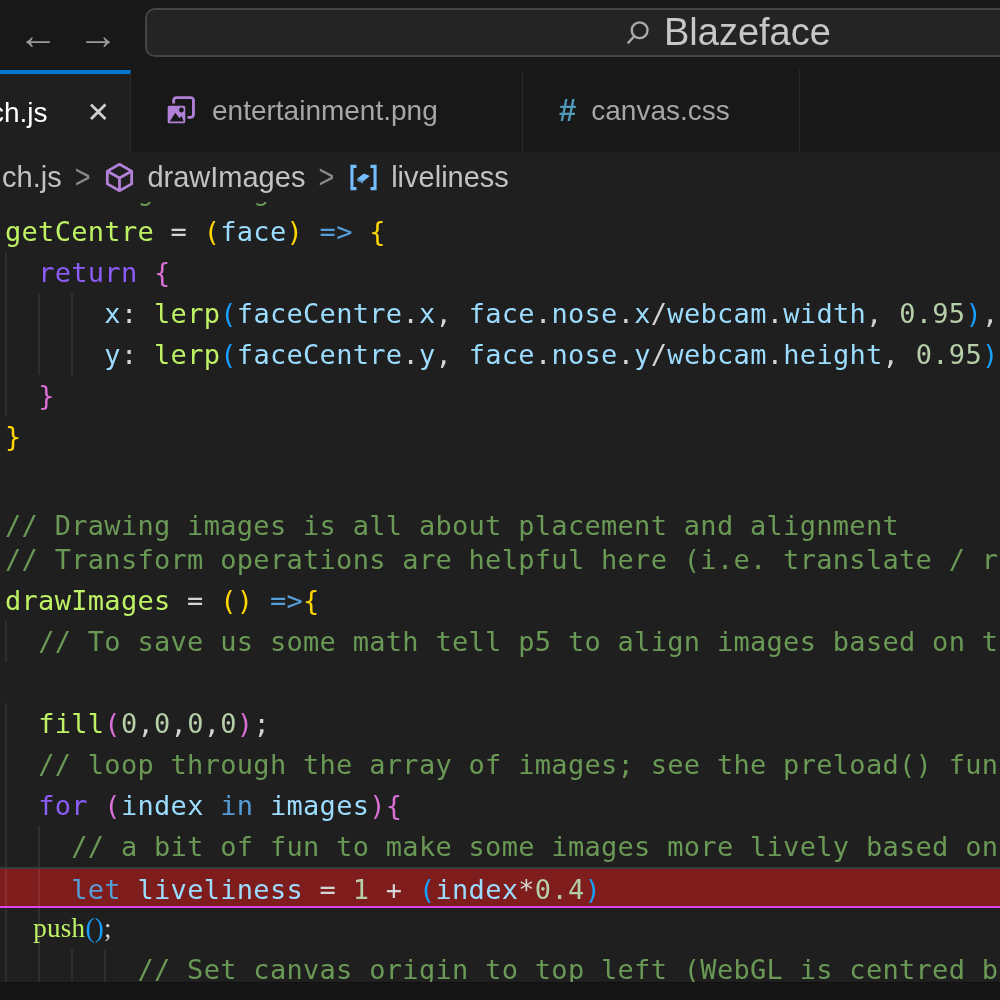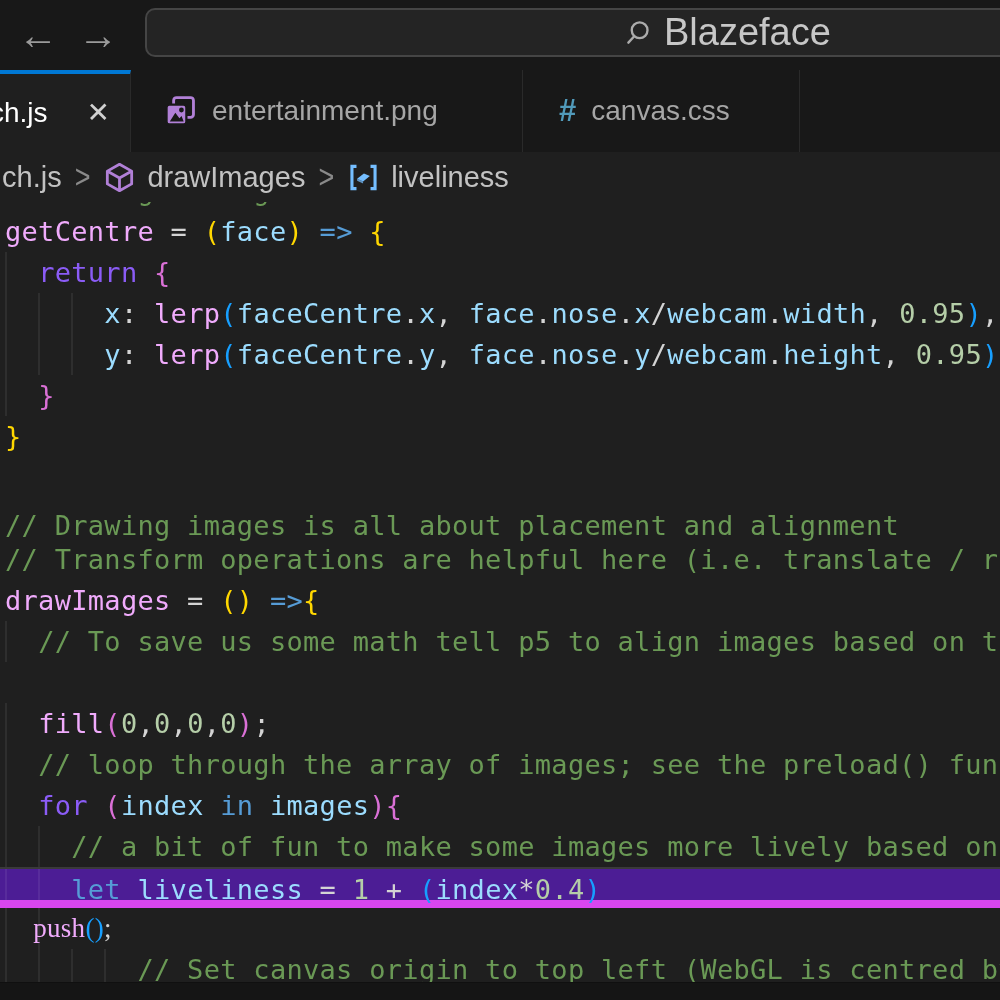--- a/index.html
+++ b/index.html
@@ -67,32 +67,32 @@
     letter-spacing:0.3px;
   }
   .line{
     position:absolute; left:0; right:0; height:41px; white-space:pre;
     box-sizing:border-box;
   }
   .line .code{
     position:absolute; left:5px; top:0; line-height:41px; white-space:pre;
   }
   .line.current{
-    background:#4c1d95; border-top:2px solid #3a3a3a; border-bottom:8px solid #d946ef;
+    background:#7f1d1d; border-top:2px solid #3a3a3a; border-bottom:2px solid #d946ef;
   }
   .guide{
     position:absolute; top:0; bottom:0; width:2px;
     background:rgba(255,255,255,0.07);
   }
   .bottom-strip{
     position:absolute; left:0; right:0; top:780px; height:18px;
     background:#151515; border-top:1px solid #101010; z-index:6;
   }
   
-  .fn{color:#f0abfc}
+  .fn{color:#bef264}
   .var{color:#9cdcfe}
   .kw{color:#569cd6}
   .ctrl{color:#8b5cf6}
   .num{color:#b5cea8}
   .op{color:#d4d4d4}
   .com{color:#6a9955}
   .b1{color:#ffd700}
   .b2{color:#da70d6}
   .b3{color:#179fff}
   .const{color:#4fc1ff}

